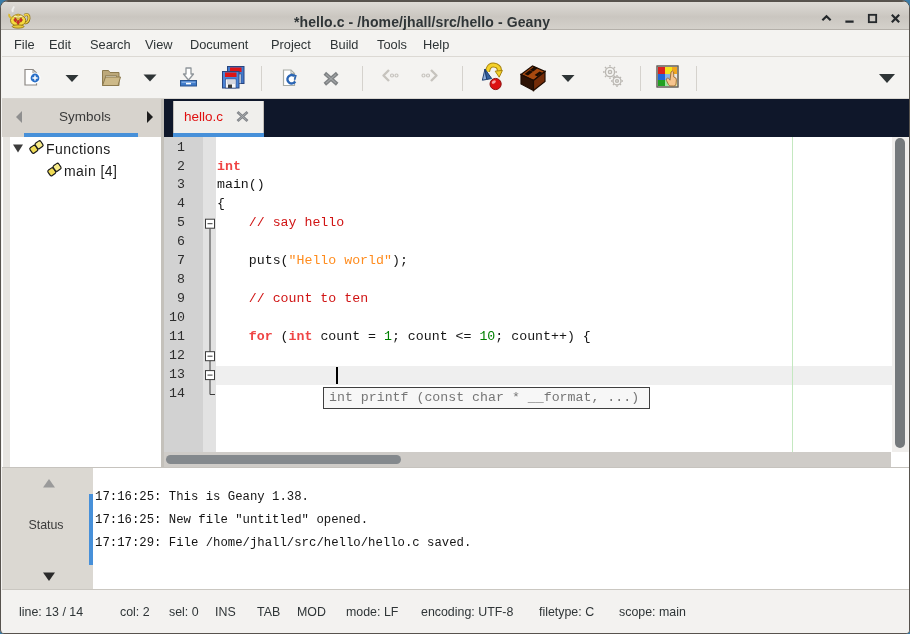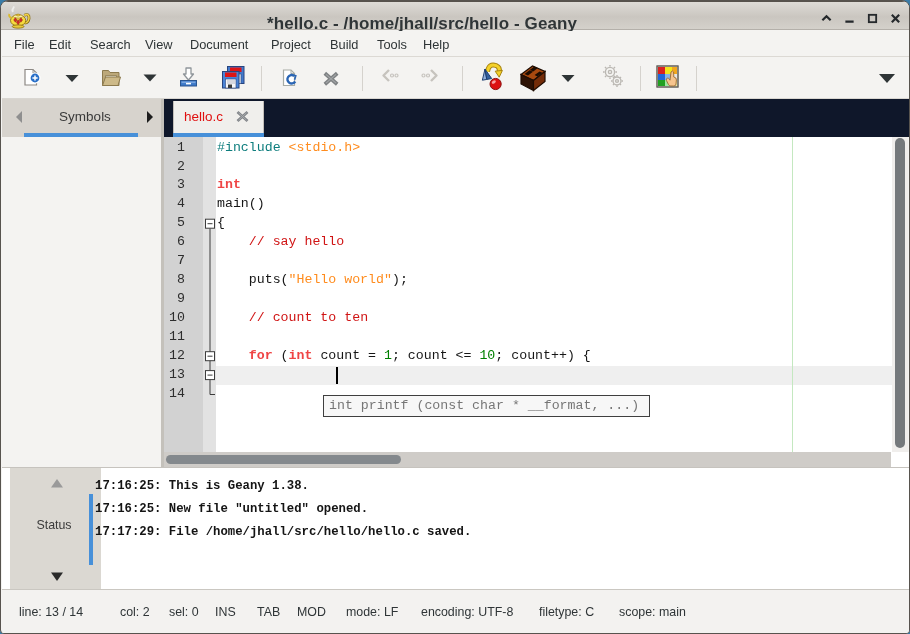--- a/index.html
+++ b/index.html
@@ -13,21 +13,21 @@
 }
 
 #titlebar {
   position:absolute; left:0; top:0; width:908px; height:29px;
   background:linear-gradient(180deg,#dedbd6 0%,#cac6c0 55%,#d4d1cb 100%);
   border-top:1px solid #57524c;
   border-bottom:1px solid #b4b0aa;
 }
 #title {
   position:absolute; left:0; top:12px; width:842px; text-align:center;
-  font-size:17px; font-weight:bold; color:#2f3537; letter-spacing:0.1px;
+  font-size:14px; font-weight:bold; color:#2f3537; letter-spacing:0.1px;
 }
 .winbtn { position:absolute; top:11px; width:11px; height:11px; }
 
 #menubar {
   position:absolute; left:1px; top:30px; width:908px; height:26px;
   background:#f4f3f1; border-bottom:1px solid #dcd9d4;
 }
 #menubar span { position:absolute; top:5.5px; font-size:12.8px; color:#2e3436; }
 
 #toolbar {
@@ -73,36 +73,36 @@
 .pp { color:#0d7d7d; }
 .str { color:#ff8c1e; }
 .cmt { color:#d01414; }
 .num { color:#008000; }
 .brc { color:#e00000; font-weight:bold; }
 #caret { position:absolute; left:171.6px; top:230px; width:2px; height:16.5px; background:#000; }
 #calltip {
   position:absolute; left:159px; top:250px; width:327px; height:22px;
   background:#f7f7f7; border:1px solid #3f3f3f;
   font-family:"Liberation Mono",monospace; font-size:13.25px; color:#767676;
-  line-height:20px; padding-left:5px; white-space:pre;margin-top:8px;
+  line-height:20px; padding-left:5px; white-space:pre;
 }
 #vscroll { position:absolute; left:891px; top:136px; width:16px; height:315px; background:#f0eeec; }
 #corner { position:absolute; left:890px; top:451px; width:19px; height:15px; background:#ffffff; }
 #vthumb { position:absolute; left:3px; top:1px; width:10px; height:310px; background:#75797c; border-radius:5px; }
 #hscroll { position:absolute; left:163px; top:451px; width:727px; height:15px; background:#cfccc8; }
 #hthumb { position:absolute; left:2px; top:3px; width:235px; height:9px; background:#84898d; border-radius:4.5px; }
 
 #msgwin {
   position:absolute; left:1px; top:466px; width:908px; height:122px;
   background:#ffffff; border-top:1px solid #c6c3be;
 }
-#msgtabs { position:absolute; left:0; top:0; width:91px; height:121px; background:#dbd8d2;margin-left:8px; }
+#msgtabs { position:absolute; left:0; top:0; width:91px; height:121px; background:#dbd8d2; }
 #msgblue { position:absolute; left:87px; top:26px; width:4px; height:71px; background:#4790d9; }
-#msgs { position:absolute; left:93px; top:7px; font-family:"Liberation Mono",monospace;
-  font-size:12.3px; color:#141414;font-weight:bold; }
+#msgs { position:absolute; left:93px; top:18px; font-family:"Liberation Mono",monospace;
+  font-size:12.3px; color:#141414; }
 #msgs div { height:23.1px; line-height:23.1px; white-space:pre; }
 
 #statusbar {
   position:absolute; left:1px; top:588px; width:908px; height:45px;
   background:#f3f2f0; border-top:1px solid #cac7c1;
 }
 #statusbar span { position:absolute; top:15px; font-size:12.4px; color:#2f3537;text-align:right; }
 </style>
 </head>
 <body>
@@ -278,20 +278,36 @@
     <svg style="position:absolute;left:12px;top:11px" width="10" height="14" viewBox="0 0 10 14">
         <path d="M8 1 L2 7 L8 13 Z" fill="#8f8f8f"></path>
       </svg>
     <div style="position:absolute;left:3px;top:10px;width:160px;text-align:center;font-size:13.5px;color:#3a3a3a">Symbols</div>
     <svg style="position:absolute;left:143px;top:11px" width="10" height="14" viewBox="0 0 10 14">
         <path d="M2 1 L8 7 L2 13 Z" fill="#1d1d1d"></path>
       </svg>
     <div style="position:absolute;left:22px;top:34px;width:114px;height:4px;background:#4790d9"></div>
   </div>
 
+  <div id="sidetree">
+    <div class="lstrip"></div>
+    <svg style="position:absolute;left:0;top:0" width="159" height="60" viewBox="0 0 159 60">
+      <path d="M11 7.5 L21 7.5 L16 15.5 Z" fill="#3c3c3c"></path>
+      <g transform="translate(28,4)">
+        <rect x="0.5" y="5" width="6.6" height="6.6" rx="1.6" fill="#f0dc55" stroke="#1c1c1c" stroke-width="1.2" transform="rotate(-35 3.8 8.3)"></rect>
+        <rect x="5.8" y="0.5" width="6.6" height="6.6" rx="1.6" fill="#f8ec8a" stroke="#1c1c1c" stroke-width="1.2" transform="rotate(-35 9.1 3.8)"></rect>
+      </g>
+      <text x="44" y="16.5" font-size="14" letter-spacing="0.45" fill="#1c1c1c" font-family="Liberation Sans">Functions</text>
+      <g transform="translate(46,26.5)">
+        <rect x="0.5" y="5" width="6.6" height="6.6" rx="1.6" fill="#f0dc55" stroke="#1c1c1c" stroke-width="1.2" transform="rotate(-35 3.8 8.3)"></rect>
+        <rect x="5.8" y="0.5" width="6.6" height="6.6" rx="1.6" fill="#f8ec8a" stroke="#1c1c1c" stroke-width="1.2" transform="rotate(-35 9.1 3.8)"></rect>
+      </g>
+      <text x="62" y="39" font-size="14" letter-spacing="0.45" fill="#1c1c1c" font-family="Liberation Sans">main [4]</text>
+    </svg>
+  </div>
 
   <div id="divider"></div>
 
   <div id="edittabs">
     <div id="activetab"></div>
     <div style="position:absolute;left:20px;top:10px;font-size:13.5px;color:#e01010">hello.c</div>
     <svg style="position:absolute;left:72px;top:11px" width="13" height="13" viewBox="0 0 13 13">
       <path d="M1.5 2 L11.5 11 M11.5 2 L1.5 11" stroke="#83868a" stroke-width="2.8"></path>
       <path d="M2.5 2.8 L10.5 10.2 M10.5 2.8 L2.5 10.2" stroke="#a8abad" stroke-width="1"></path>
     </svg>
@@ -321,21 +337,20 @@
     <svg id="foldsvg" style="position:absolute;left:39px;top:0" width="13" height="315" viewBox="0 0 13 315">
       <path d="M7 91.5 V257.5 H12" stroke="#3c3c3c" stroke-width="1" fill="none"></path>
       <rect x="2.5" y="82.2" width="9" height="9" fill="#ffffff" stroke="#3c3c3c" stroke-width="1"></rect>
       <path d="M4.5 86.7 H9.5" stroke="#3c3c3c" stroke-width="1"></path>
       <rect x="2.5" y="214.7" width="9" height="9" fill="#ffffff" stroke="#3c3c3c" stroke-width="1"></rect>
       <path d="M4.5 219.2 H9.5" stroke="#3c3c3c" stroke-width="1"></path>
       <rect x="2.5" y="233.6" width="9" height="9" fill="#ffffff" stroke="#3c3c3c" stroke-width="1"></rect>
       <path d="M4.5 238.1 H9.5" stroke="#3c3c3c" stroke-width="1"></path>
     </svg>
     <div id="code">
-      <div><span class="pp">#include</span> <span class="str">&lt;stdio.h&gt;</span></div>
       <div></div>
       <div><span class="kw">int</span></div>
       <div>main()</div>
       <div>{</div>
       <div>    <span class="cmt">// say hello</span></div>
       <div></div>
       <div>    puts(<span class="str">"Hello world"</span>);</div>
       <div></div>
       <div>    <span class="cmt">// count to ten</span></div>
       <div></div>

